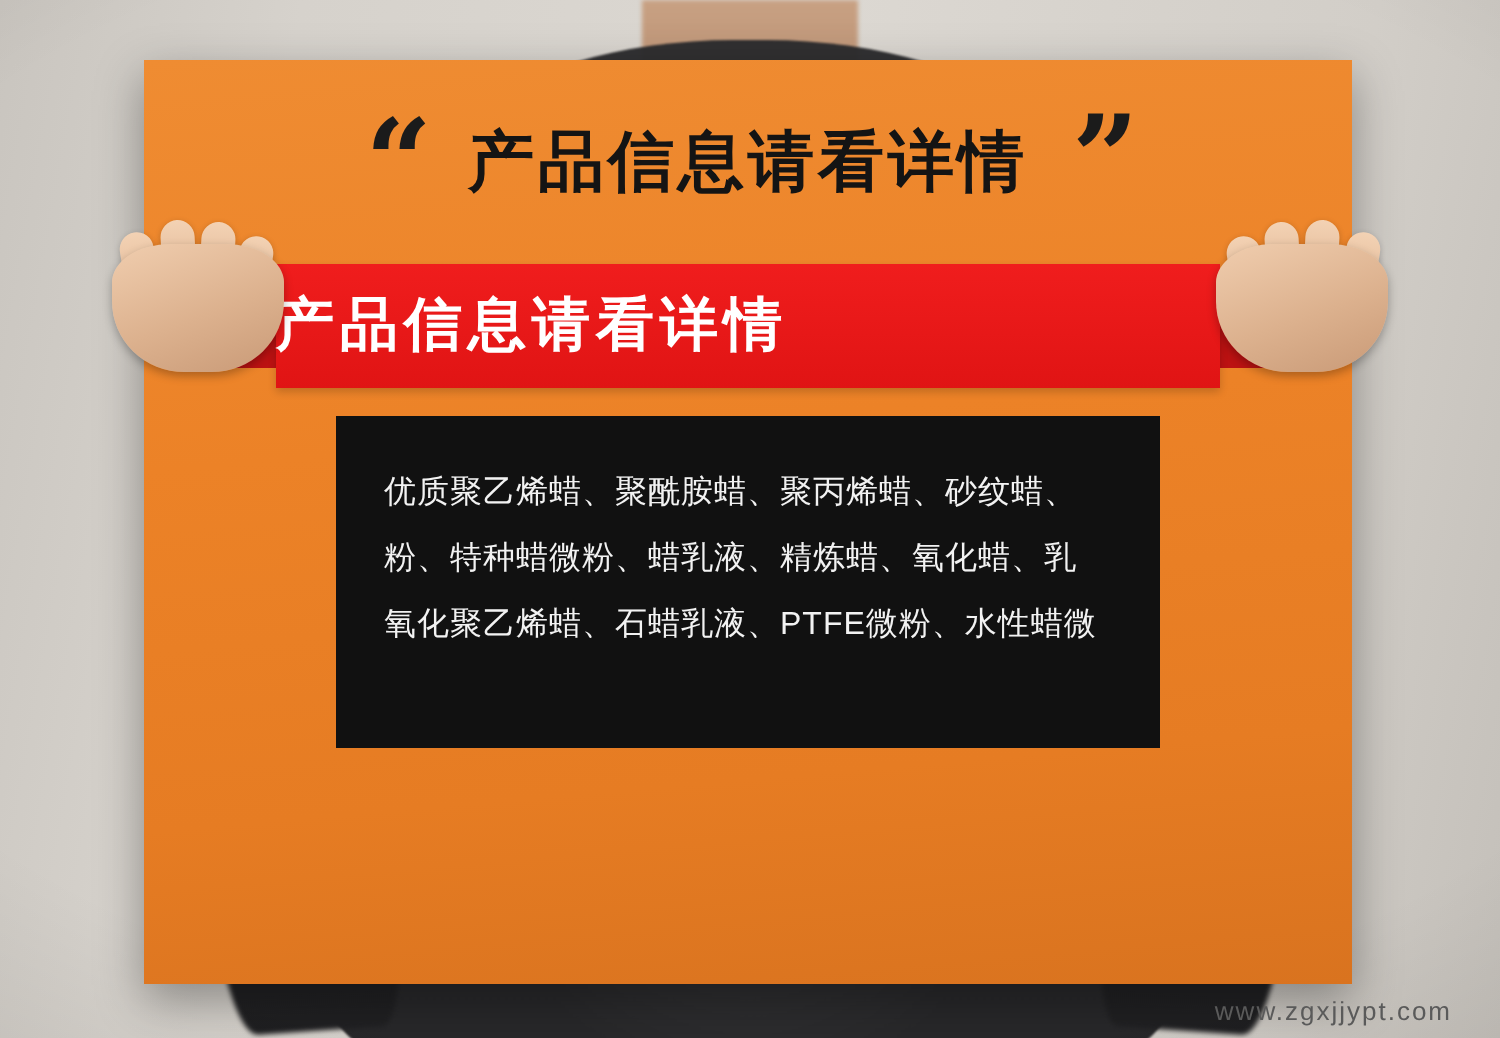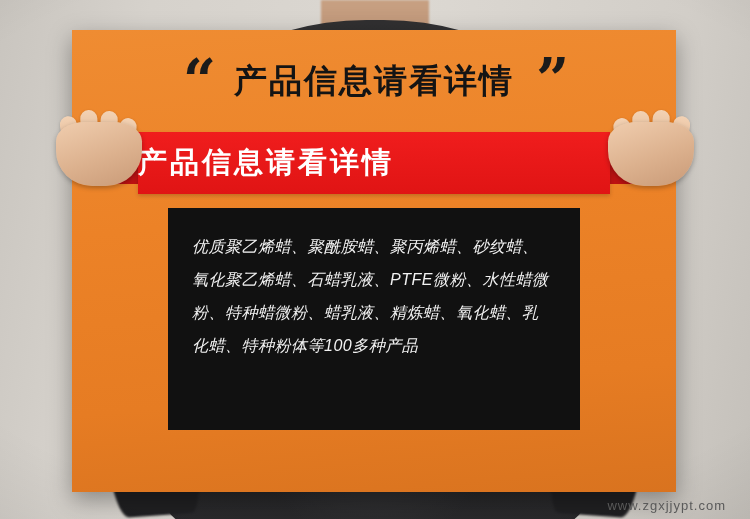--- a/index.html
+++ b/index.html
@@ -192,25 +192,24 @@
     letter-spacing: 3px;
     white-space: nowrap;
   }
 
   
   .panel {
     position: absolute;
     left: 96px;
     top: 178px;
     width: 412px;
-    height: 222px;
+    height: 166px;
     background: #111111;
     padding: 22px 24px;
     box-sizing: border-box;
-    font-style: italic;
   }
   .panel-line {
     color: #f2f2f2;
     font-size: 16px;
     line-height: 33px;
     letter-spacing: .5px;
     white-space: nowrap;
   }
 
   
@@ -249,23 +248,22 @@
     <div class="ribbon-wrap">
       <div class="ribbon-tail l"></div>
       <div class="ribbon-tail r"></div>
       <div class="ribbon-main">
         <span class="ribbon-text">产品信息请看详情</span>
       </div>
     </div>
 
     <div class="panel">
       <div class="panel-line">优质聚乙烯蜡、聚酰胺蜡、聚丙烯蜡、砂纹蜡、</div>
+      <div class="panel-line">粉、特种蜡微粉、蜡乳液、精炼蜡、氧化蜡、乳</div>
       <div class="panel-line">氧化聚乙烯蜡、石蜡乳液、PTFE微粉、水性蜡微</div>
-      <div class="panel-line">粉、特种蜡微粉、蜡乳液、精炼蜡、氧化蜡、乳</div>
-      <div class="panel-line">化蜡、特种粉体等100多种产品</div>
     </div>
 
   </div>
 
   <div class="hand left">
     <div class="finger f1"></div>
     <div class="finger f2"></div>
     <div class="finger f3"></div>
     <div class="finger f4"></div>
     <div class="palm"></div>

